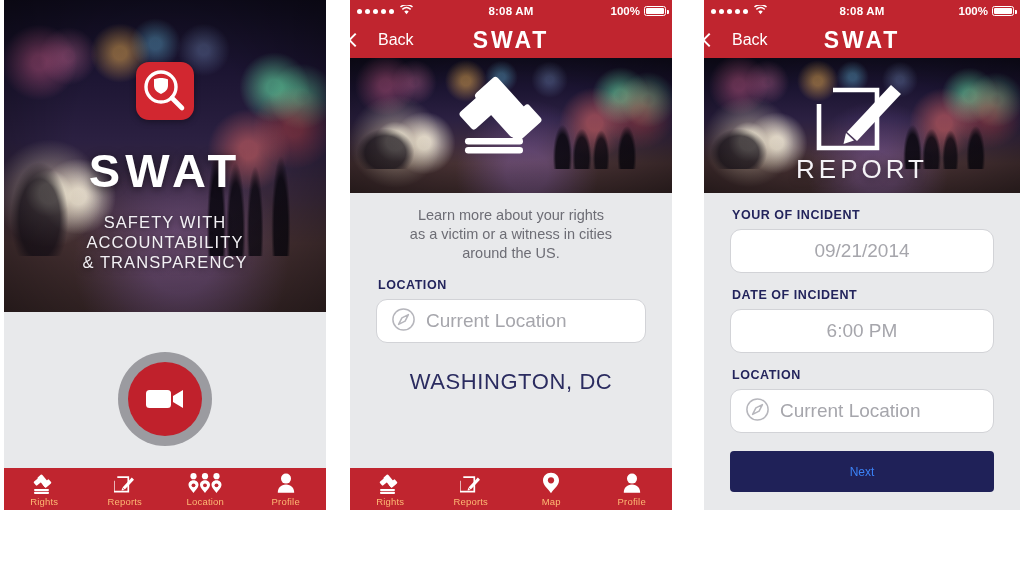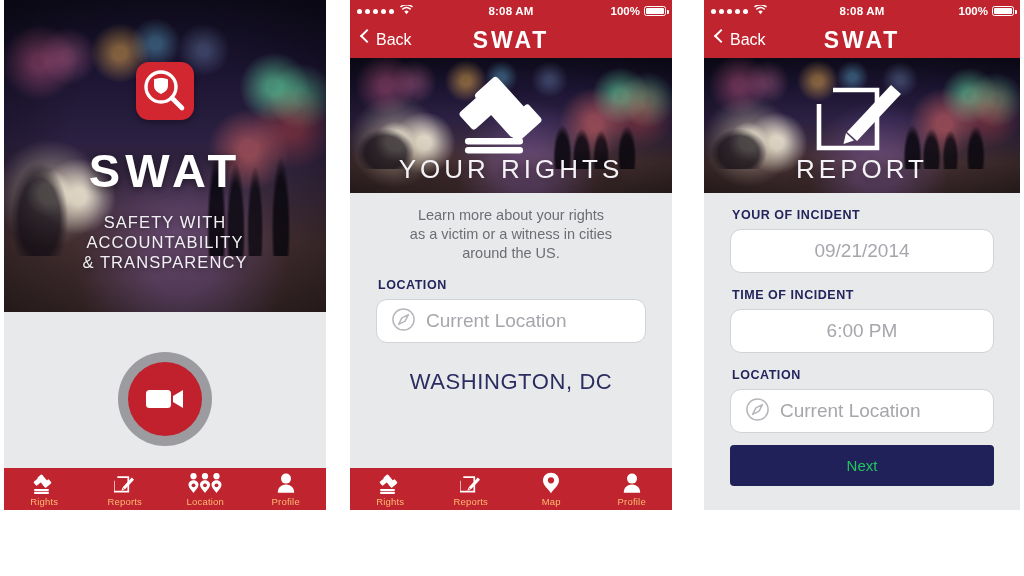--- a/index.html
+++ b/index.html
@@ -111,21 +111,21 @@
   .batt i{display:block;height:100%;width:100%;background:#fff;border-radius:1px;}
   .batt:after{
     content:"";position:absolute;right:-3.5px;top:3px;width:2px;height:4px;
     background:#fff;border-radius:0 1px 1px 0;
   }
   .navbar{
     height:36px;background:#c0252f;color:#fff;position:relative;
     display:flex;align-items:center;
   }
   .nav-back{
-    position:absolute;left:12px;display:flex;align-items:flex-start;gap:2px;
+    position:absolute;left:0;display:flex;align-items:center;gap:16px;
     font-size:16px;cursor:pointer;
   }
   .chev{
     width:8px;height:8px;border-left:2.4px solid #fff;border-bottom:2.4px solid #fff;
     transform:rotate(45deg);display:inline-block;margin-right:2px;
   }
   .nav-title{
     position:absolute;left:0;right:0;text-align:center;
     font-size:23px;font-weight:bold;letter-spacing:3px;
   }
@@ -156,23 +156,23 @@
     display:flex;align-items:center;cursor:text;
   }
   .input.centered{justify-content:center;}
   .input .ph{color:#a6a6ac;font-size:19px;}
   .compass{margin:0 10px 0 14px;flex:0 0 auto;}
   .city{
     text-align:center;color:#2b2c60;font-size:22px;letter-spacing:.6px;
     margin-top:26px;
   }
   .next-btn{
-    background:#1f2158;border-radius:4px;height:41px;color:#22c55e;
+    background:#1f2158;border-radius:4px;height:41px;color:#3b82f6;
     display:flex;align-items:center;justify-content:center;
-    font-size:15px;margin-top:12px;cursor:pointer;
+    font-size:12px;margin-top:18px;cursor:pointer;
   }
 
   
   .tabbar{
     position:absolute;left:0;right:0;bottom:0;height:42px;background:#c0252f;
     display:flex;align-items:flex-end;
   }
   .tab{
     flex:1;display:flex;flex-direction:column;align-items:center;
     justify-content:flex-end;padding-bottom:3px;cursor:pointer;color:#fdba74;
@@ -318,21 +318,20 @@
           <svg width="104" height="86" viewBox="0 0 104 86">
             <g fill="#fff">
               <rect x="30" y="6" width="30" height="58" rx="4" transform="rotate(-42 45 35)"></rect>
               <rect x="8" y="22" width="23" height="34" rx="3.5" transform="rotate(48 19.5 39)"></rect>
               <rect x="52" y="34" width="23" height="34" rx="3.5" transform="rotate(48 63.5 51)"></rect>
               <rect x="6" y="66" width="58" height="6.5" rx="3.2"></rect>
               <rect x="6" y="75" width="58" height="6.5" rx="3.2"></rect>
             </g>
           </svg>
         </div>
-        <div class="hero-label">YOUR RIGHTS</div>
       </div>
     </div>
 
     <div class="body-area">
       <div class="blurb">
         <div>Learn more about your rights</div>
         <div>as a victim or a witness in cities</div>
         <div>around the US.</div>
       </div>
       <div class="field-label">LOCATION</div>
@@ -443,21 +442,21 @@
         <div class="hero-label">REPORT</div>
       </div>
     </div>
 
     <div class="body-area">
       <div class="field-label">YOUR OF INCIDENT</div>
       <div class="input centered">
         <span class="ph">09/21/2014</span>
       </div>
 
-      <div class="field-label">TIME OF INCIDENT</div>
+      <div class="field-label">DATE OF INCIDENT</div>
       <div class="input centered">
         <span class="ph">6:00 PM</span>
       </div>
 
       <div class="field-label">LOCATION</div>
       <div class="input">
         <span class="compass">
           <svg width="25" height="25" viewBox="0 0 25 25">
             <circle cx="12.5" cy="12.5" r="10.6" fill="none" stroke="#b6b6bc" stroke-width="1.5"></circle>
             <path d="M17.4 7.6 L14.1 14.1 L7.6 17.4 L10.9 10.9 Z" fill="none" stroke="#b6b6bc" stroke-width="1.5" stroke-linejoin="round"></path>

